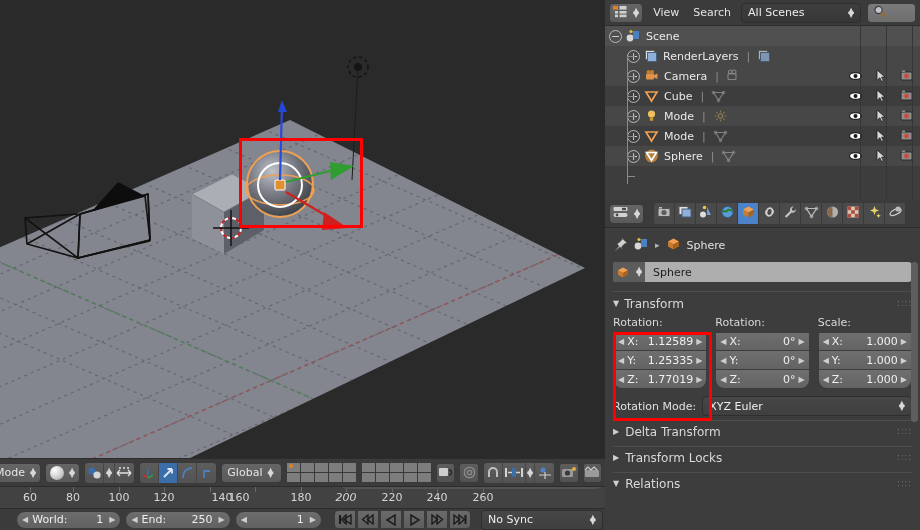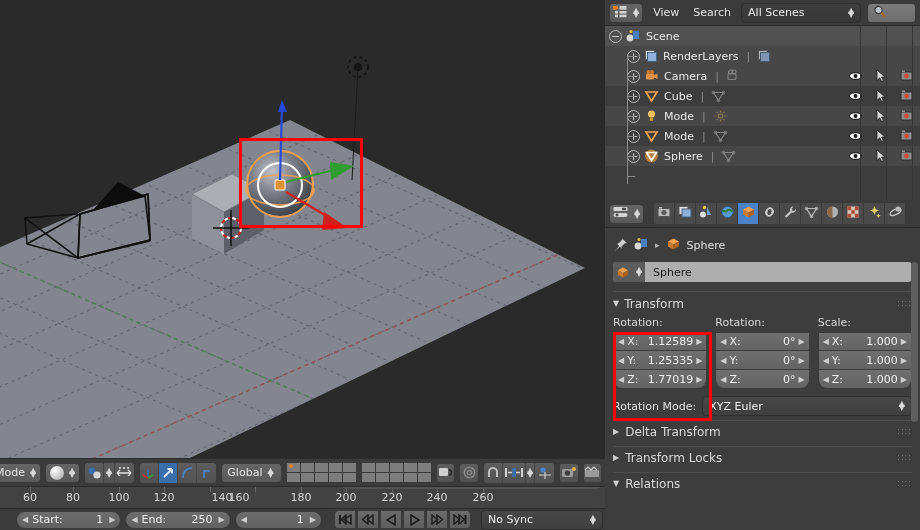--- a/index.html
+++ b/index.html
@@ -440,35 +440,35 @@
         <div class="tick-label" style="left: 119px;">100</div>
         <div class="tick-mark" style="left: 164px;"></div>
         <div class="tick-label" style="left: 164px;">120</div>
         <div class="tick-mark" style="left: 210px;"></div>
         <div class="tick-label" style="left: 210px; margin-left: 12px;">140</div>
         <div class="tick-mark" style="left: 255px;"></div>
         <div class="tick-label" style="left: 239px;">160</div>
         <div class="tick-mark" style="left: 301px;"></div>
         <div class="tick-label" style="left: 301px;">180</div>
         <div class="tick-mark" style="left: 346px;"></div>
-        <div class="tick-label" style="left: 346px;">200</div>
+        <div class="tick-label" style="left: 346px; font-style: italic;">200</div>
         <div class="tick-mark" style="left: 392px;"></div>
         <div class="tick-label" style="left: 392px;">220</div>
         <div class="tick-mark" style="left: 437px;"></div>
         <div class="tick-label" style="left: 437px;">240</div>
         <div class="tick-mark" style="left: 483px;"></div>
         <div class="tick-label" style="left: 483px;">260</div>
       </div>
     <div id="tl-scroll" style="width:260px; right:4px; top:-8px;"></div>
   </div>
 
   <div id="timeline-header">
     <div class="numfield" style="width:115px; margin-left:14px;">
       <span class="arrowL">◀</span>
-      <span style="margin-left:4px;">Start:</span>
+      <span style="margin-left:4px;">World:</span>
       <span style="margin-left:auto; margin-right:6px;">1</span>
       <span class="arrowR">▶</span>
     </div>
     <div class="numfield" style="width:115px;">
       <span class="arrowL">◀</span>
       <span style="margin-left:4px;">End:</span>
       <span style="margin-left:auto; margin-right:6px;">250</span>
       <span class="arrowR">▶</span>
     </div>
     <div class="numfield" style="width:95px;">

